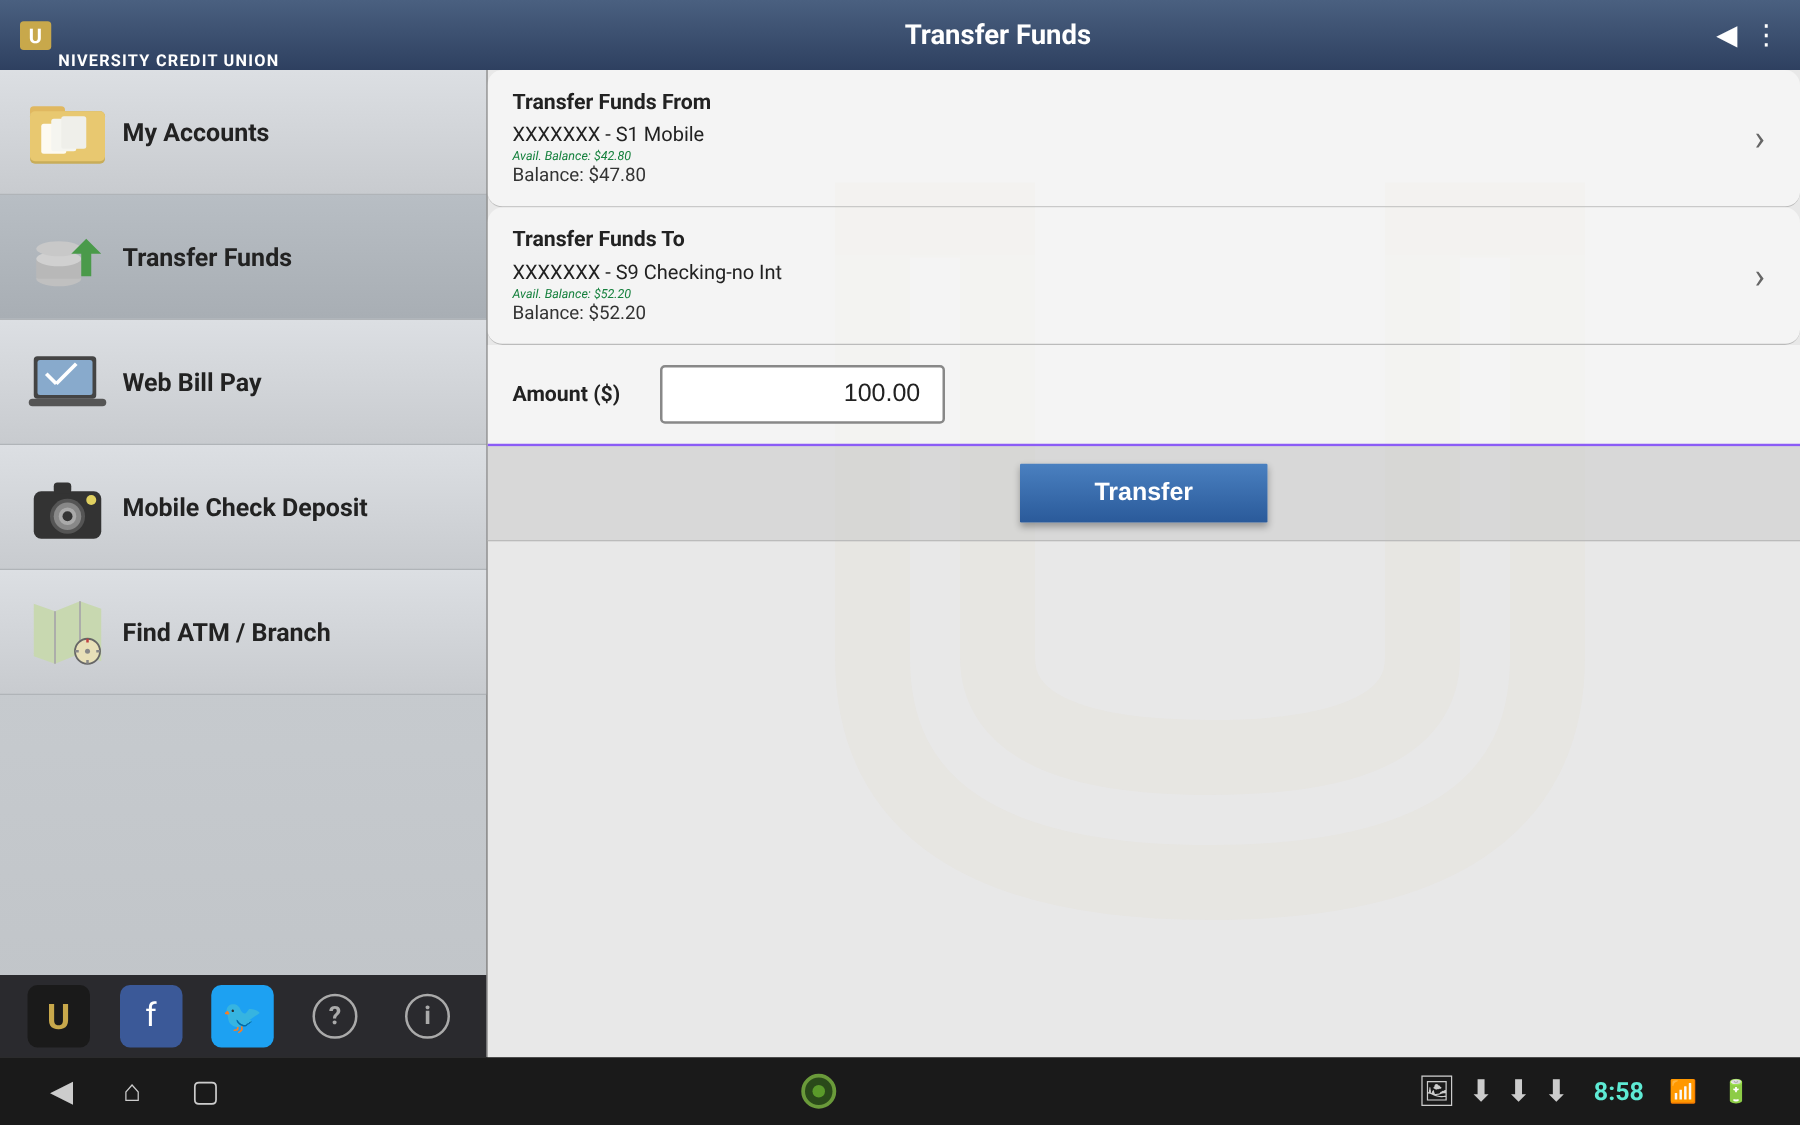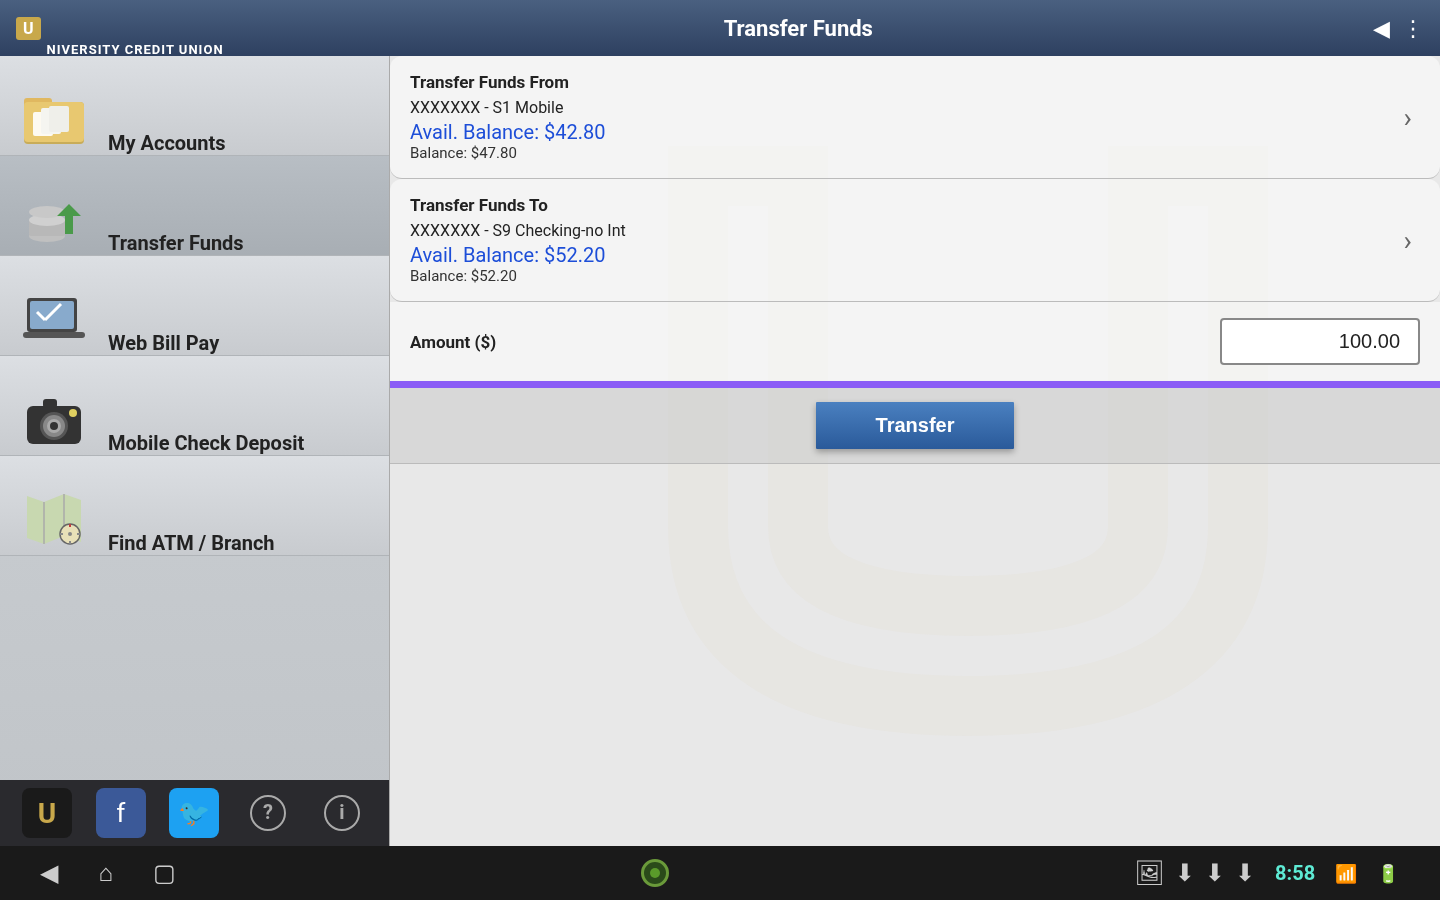--- a/index.html
+++ b/index.html
@@ -26,21 +26,21 @@
 
     
     .sidebar {
       width: 390px; min-width: 390px;
       background: linear-gradient(180deg, #d0d4d8 0%, #c0c4c8 100%);
       display: flex; flex-direction: column;
       border-right: 1px solid #aaa;
     }
 
     .sidebar-item {
-      display: flex; align-items: flex-end; gap: 18px;
+      display: flex; align-items: center; gap: 8px;
       padding: 0 18px;
       min-height: 100px;
       border-bottom: 1px solid #b0b4b8;
       cursor: pointer;
       background: linear-gradient(180deg, #dcdfe3 0%, #c8cbcf 100%);
       position: relative;
     }
     .sidebar-item.active {
       background: linear-gradient(180deg, #b8bec4 0%, #a8aeb4 100%);
     }
@@ -100,43 +100,44 @@
       padding: 16px 20px;
       display: flex;
       align-items: center;
       justify-content: space-between;
       min-height: 110px;
       border-radius: 12px;
     }
     .transfer-row-info { }
     .transfer-row-title { font-size: 17px; font-weight: bold; color: #222; margin-bottom: 6px; }
     .transfer-row-account { font-size: 16px; color: #222; margin-bottom: 3px; }
-    .transfer-row-balance { font-size: 20px; color: #1d4ed8; }
+    .transfer-row-balance { font-size: 10px; color: #15803d; font-style: italic; }
     .transfer-row-balance2 { font-size: 15px; color: #333; }
     .chevron-right { font-size: 28px; color: #666; cursor: pointer; padding: 8px; }
 
     
     .amount-row {
       background: rgba(255,255,255,0.5);
-      border-bottom: 7px solid #8b5cf6;
+      border-bottom: 2px solid #8b5cf6;
       padding: 16px 20px;
       display: flex;
       align-items: center;
-      justify-content: space-between;
+      justify-content: flex-start;
       min-height: 75px;
+      gap: 32px;
     }
     .amount-label { font-size: 17px; font-weight: bold; color: #222; }
     .amount-input {
       border: 2px solid #888;
       border-radius: 4px;
       background: #fff;
       font-size: 20px;
       color: #222;
       padding: 10px 18px;
-      width: 200px;
+      width: 228px;
       text-align: right;
     }
 
     
     .transfer-button-row {
       background: rgba(200,200,200,0.5);
       border-bottom: 1px solid #bbb;
       padding: 14px 20px;
       display: flex;
       align-items: center;

